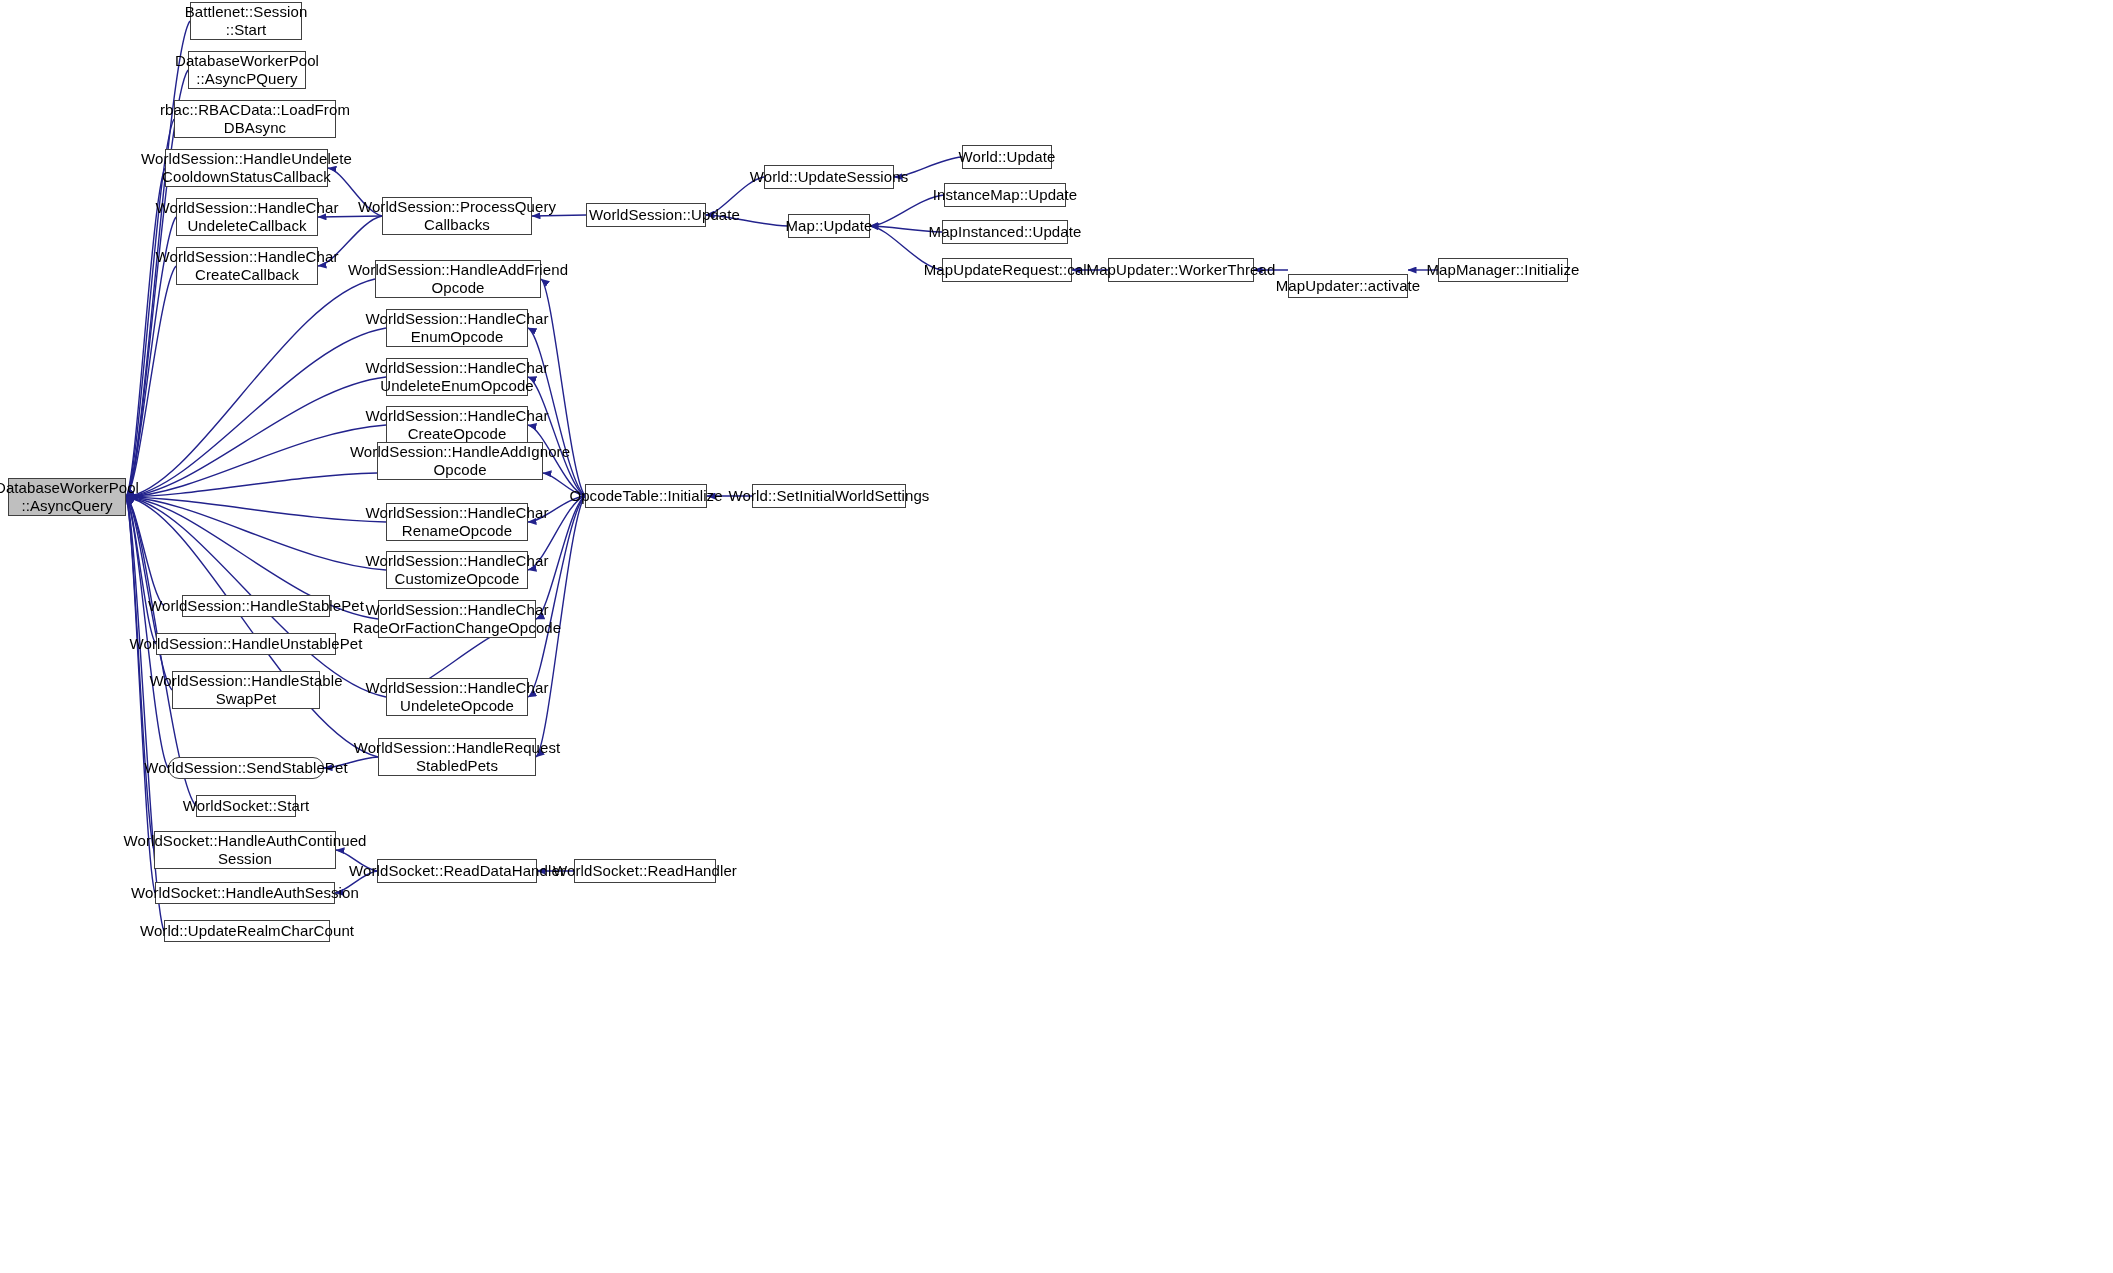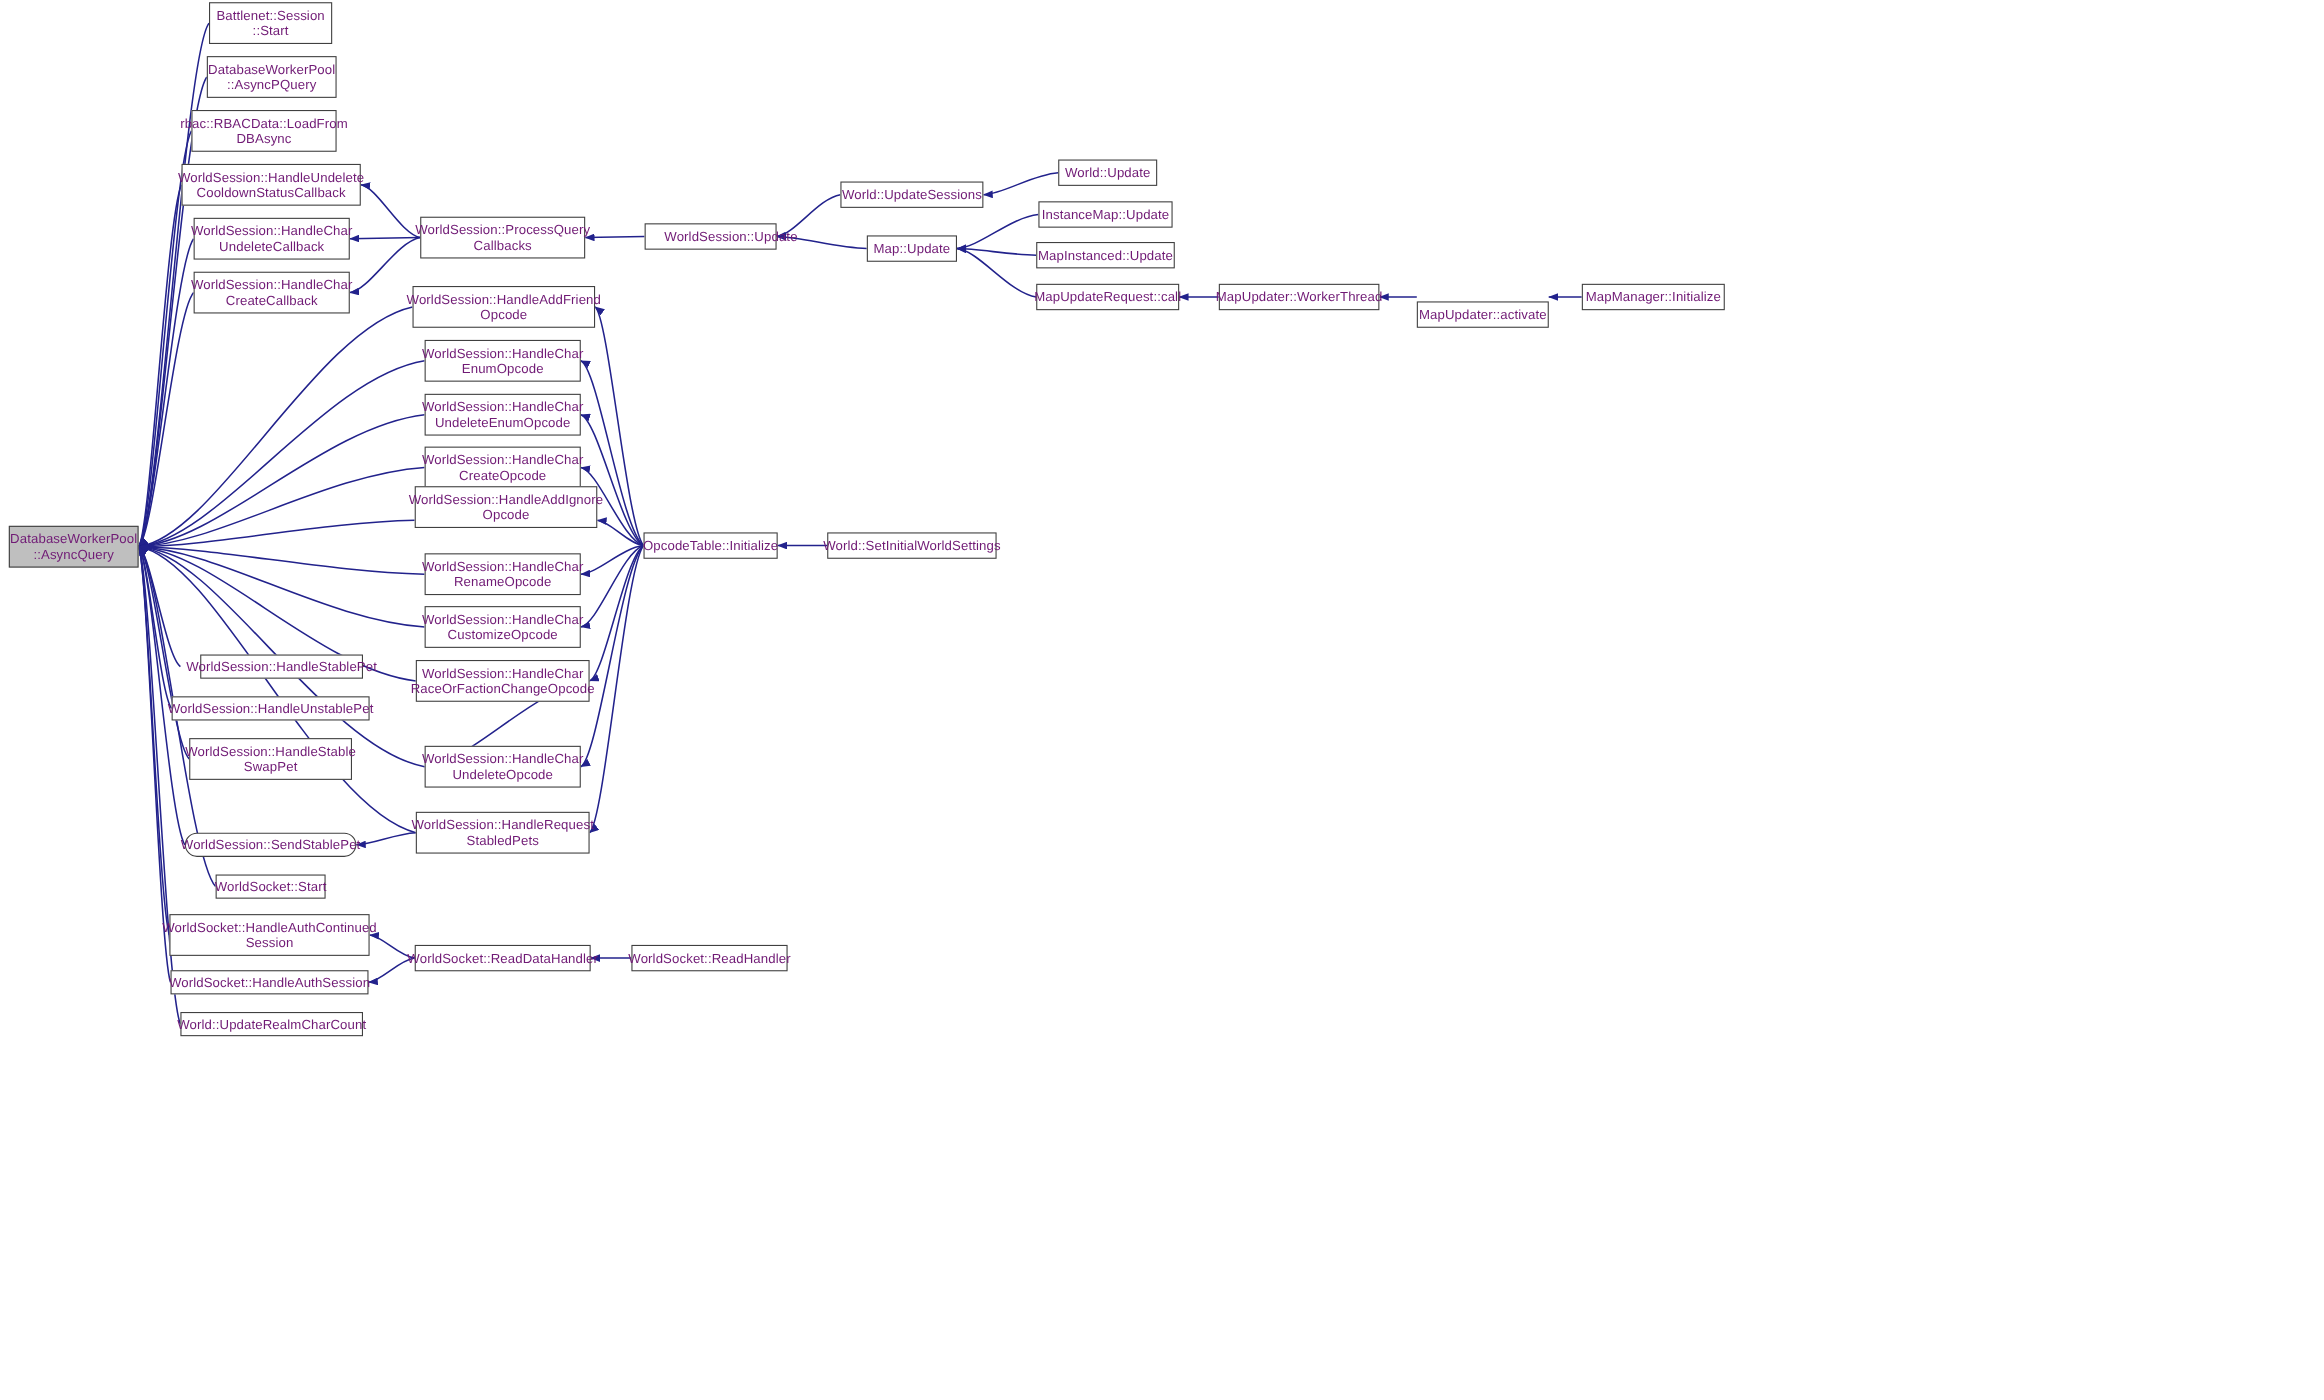--- a/index.html
+++ b/index.html
@@ -26,22 +26,22 @@
   }
   .node {
     position: absolute;
     box-sizing: border-box;
     background: #ffffff;
     border: 1px solid #404040;
     display: flex;
     align-items: center;
     justify-content: center;
     text-align: center;
-    color: #701a75;
-    font-size: 12px;
+    color: #000000;
+    font-size: 15px;
     line-height: 1.18;
     letter-spacing: 0.1px;
     white-space: pre-line;
     z-index: 5;
   }
   .node.root {
     background: #bfbfbf;
     border-color: #404040;
   }
   .node .label {
@@ -115,21 +115,21 @@
         <path d="M 536 619 C 483.5 625.825, 428 693.724, 386 697" fill="none" stroke="#22228c" stroke-width="1.4" marker-end="url(#arrowhead)"></path>
       </g>
   </svg>
   <div id="node-layer">
       <div class="node root" style="left: 8px; top: 478px; width: 118px; height: 38px;"><span class="label">DatabaseWorkerPool
 ::AsyncQuery</span></div>
       <div class="node" style="left: 190px; top: 2px; width: 112px; height: 38px;"><span class="label">Battlenet::Session
 ::Start</span></div>
       <div class="node" style="left: 188px; top: 51px; width: 118px; height: 38px;"><span class="label">DatabaseWorkerPool
 ::AsyncPQuery</span></div>
-      <div class="node" style="left: 174px; top: 100px; width: 132px; height: 38px;"><span class="label">rbac::RBACData::LoadFrom
+      <div class="node" style="left: 174px; top: 100px; width: 162px; height: 38px;"><span class="label">rbac::RBACData::LoadFrom
 DBAsync</span></div>
       <div class="node" style="left: 165px; top: 149px; width: 163px; height: 38px;"><span class="label">WorldSession::HandleUndelete
 CooldownStatusCallback</span></div>
       <div class="node" style="left: 176px; top: 198px; width: 142px; height: 38px;"><span class="label">WorldSession::HandleChar
 UndeleteCallback</span></div>
       <div class="node" style="left: 176px; top: 247px; width: 142px; height: 38px;"><span class="label">WorldSession::HandleChar
 CreateCallback</span></div>
       <div class="node" style="left: 382px; top: 197px; width: 150px; height: 38px;"><span class="label">WorldSession::ProcessQuery
 Callbacks</span></div>
       <div class="node" style="left: 375px; top: 260px; width: 166px; height: 38px;"><span class="label">WorldSession::HandleAddFriend

